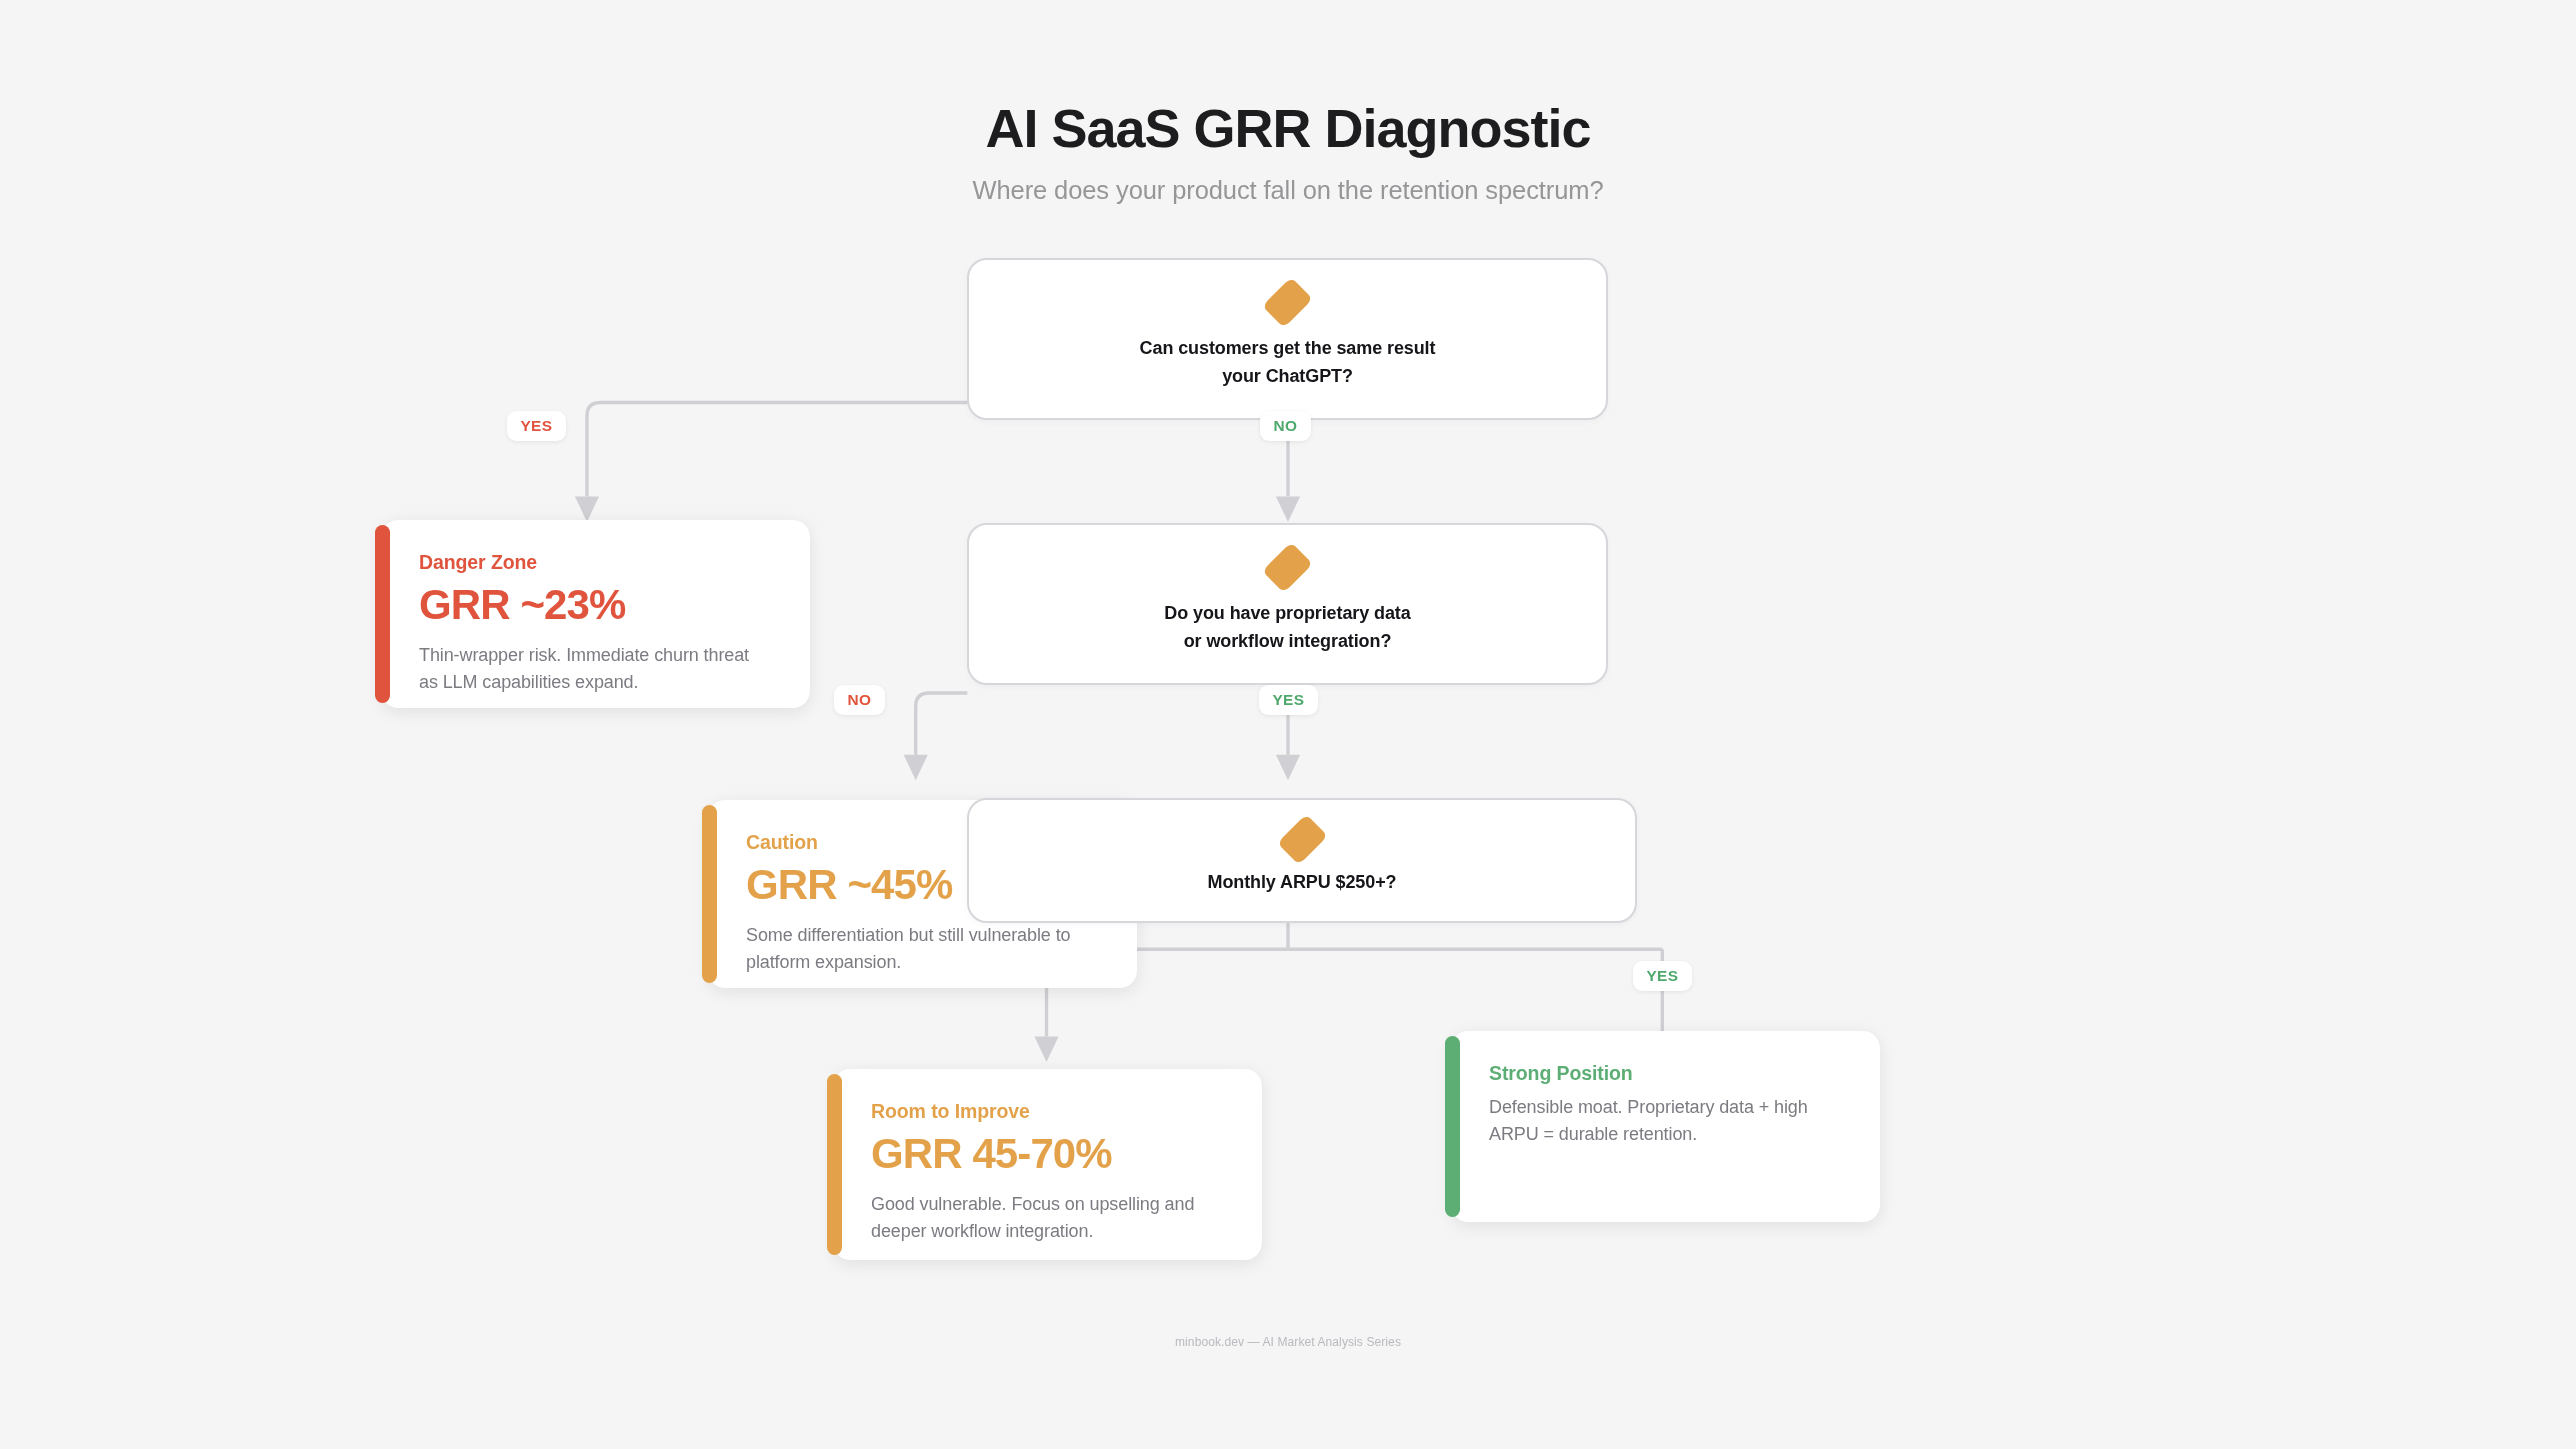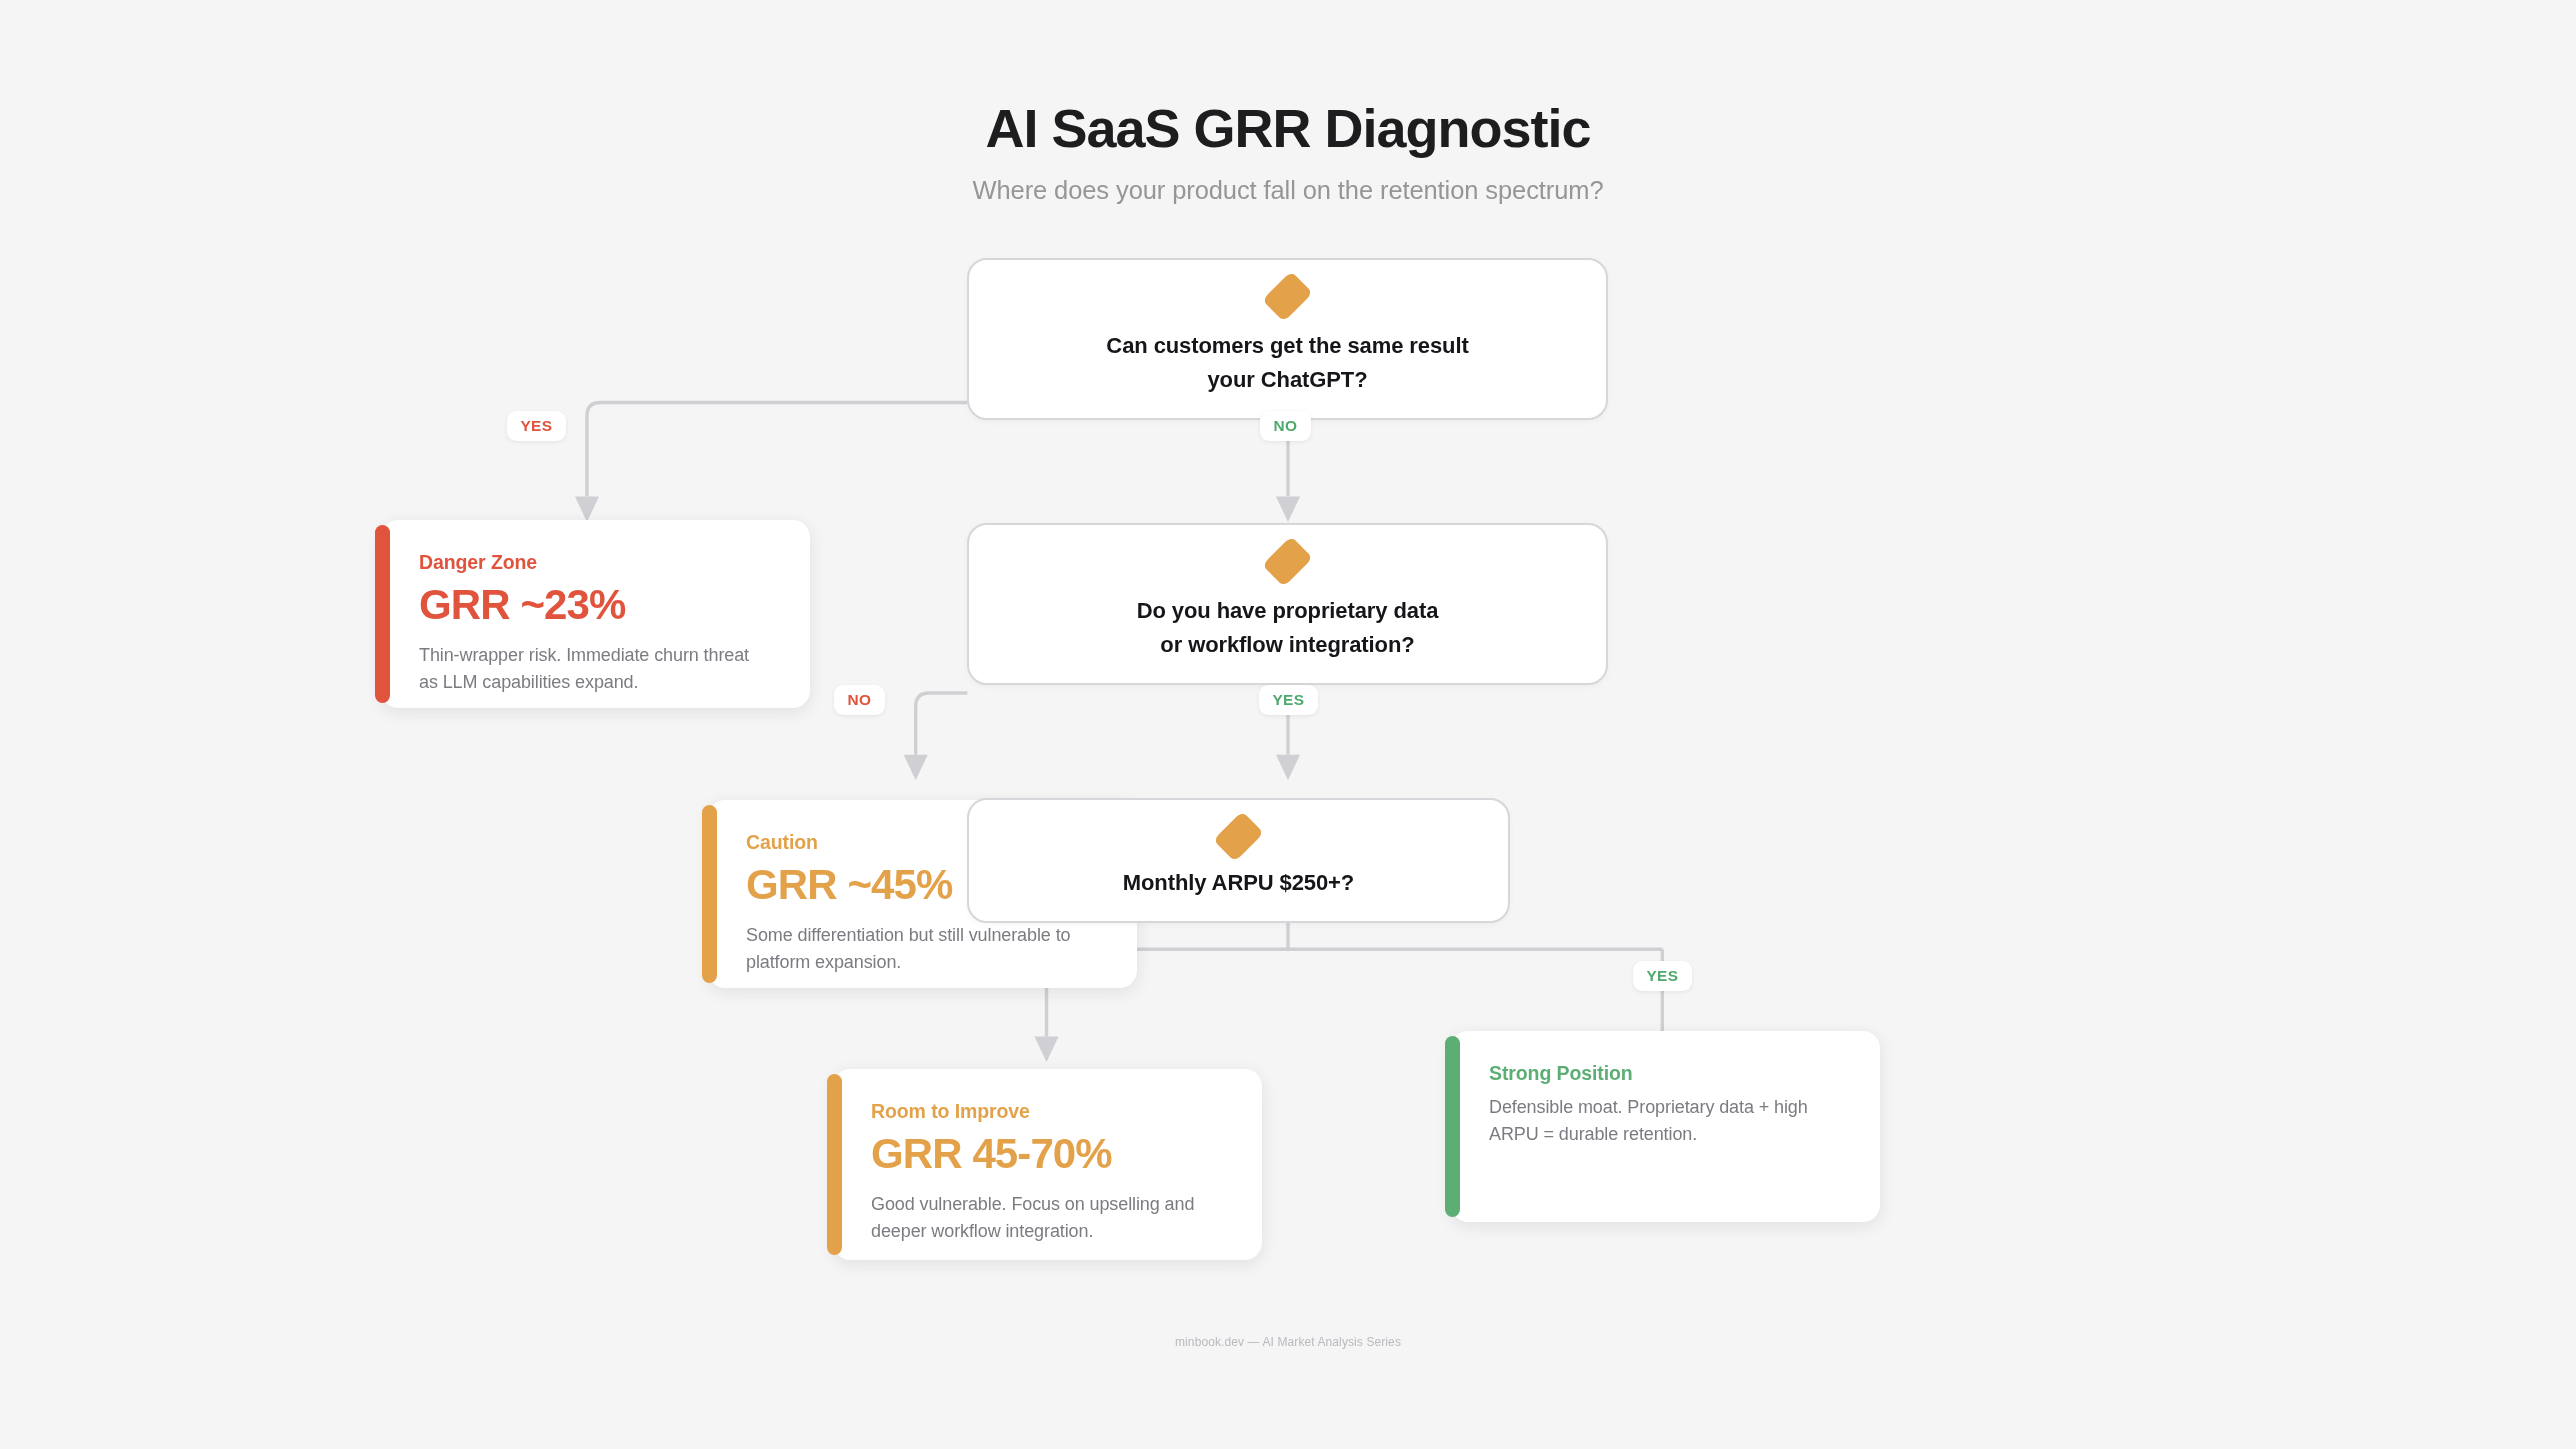--- a/index.html
+++ b/index.html
@@ -80,21 +80,21 @@
   .node-diamond {
     width: 31px;
     height: 31px;
     background: #e3a24a;
     border-radius: 6px;
     transform: rotate(45deg) scaleY(1.32);
     margin-bottom: 17.4px;
     flex: none;
   }
   .node-text {
-    font-size: 22px;
+    font-size: 18px;
     font-weight: bold;
     color: #15151a;
     text-align: center;
     line-height: 1.55;
     letter-spacing: -0.1px;
     padding: 0 27px;
   }
 
   
   .outcome-card {
@@ -220,21 +220,21 @@
   </div>
 
   <div class="decision-node" id="node-q2" style="left:967px; top:523px; width:641px; height:162px; z-index:6;">
     <div class="node-diamond"></div>
     <div class="node-text">
       <div>Do you have proprietary data</div>
       <div>or workflow integration?</div>
     </div>
   </div>
 
-  <div class="decision-node" id="node-q3" style="left:967px; top:798px; width:543px; height:125px; z-index:6;">
+  <div class="decision-node" id="node-q3" style="left:967px; top:798px; width:670px; height:125px; z-index:6;">
     <div class="node-diamond" style="margin-bottom:13.4px;"></div>
     <div class="node-text">
       <div>Monthly ARPU $250+?</div>
     </div>
   </div>
 
   <div class="outcome-card" id="card-improve" style="left:833px; top:1069px; width:429px; height:191px; z-index:4;">
     <div class="card-accent" style="background:#e3a24a;"></div>
     <div class="card-label" style="color:#e3a24a;">Room to Improve</div>
     <div class="card-value" style="color:#e3a24a;">GRR 45-70%</div>

